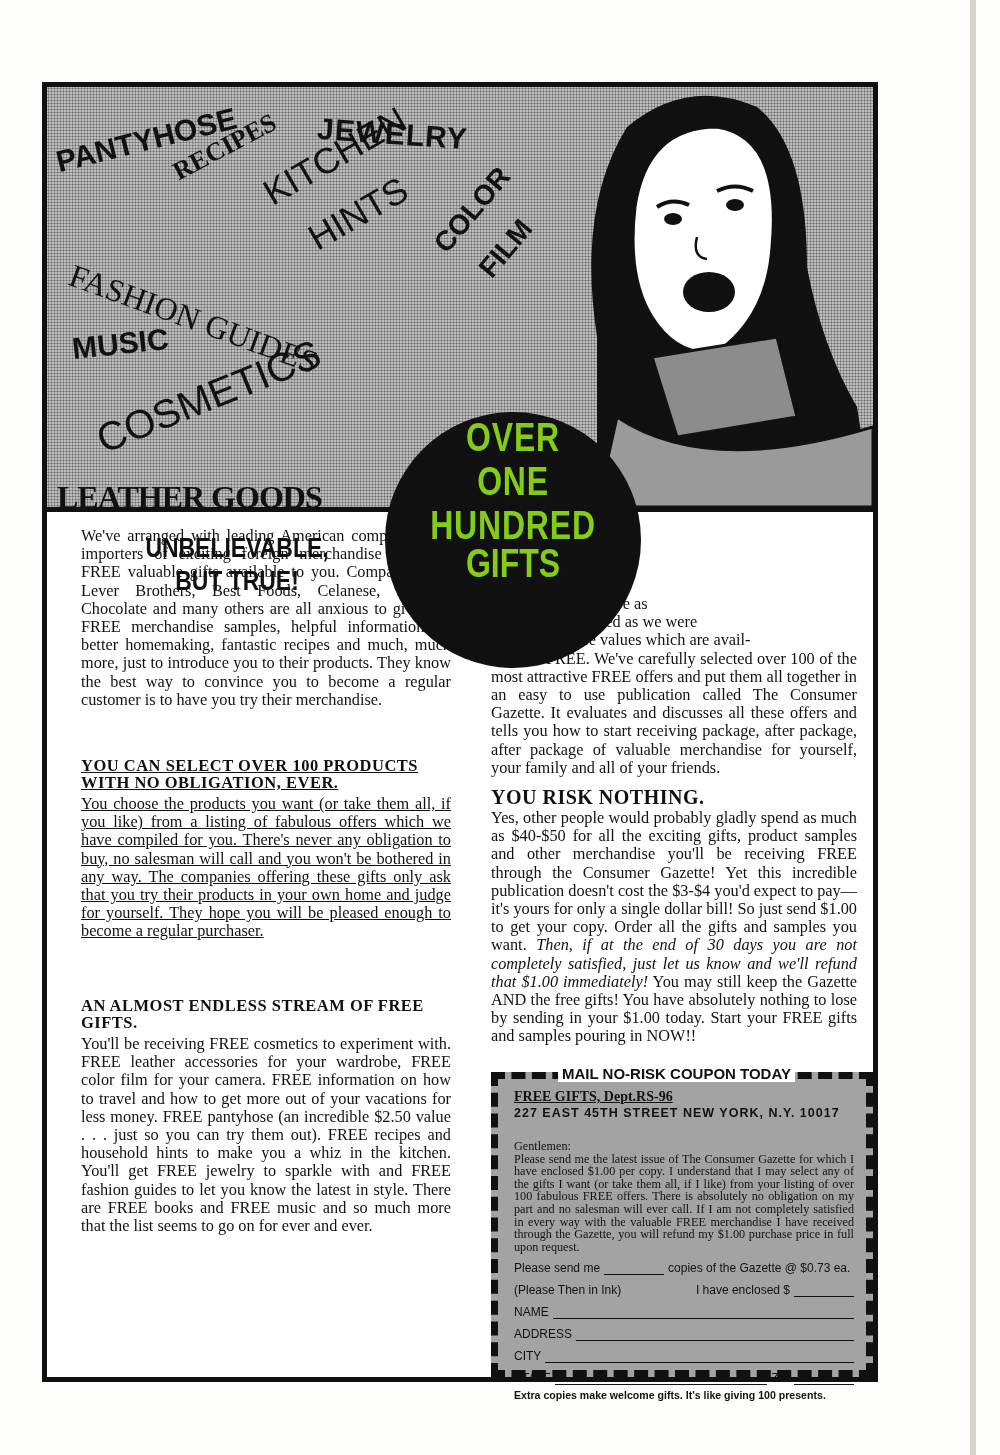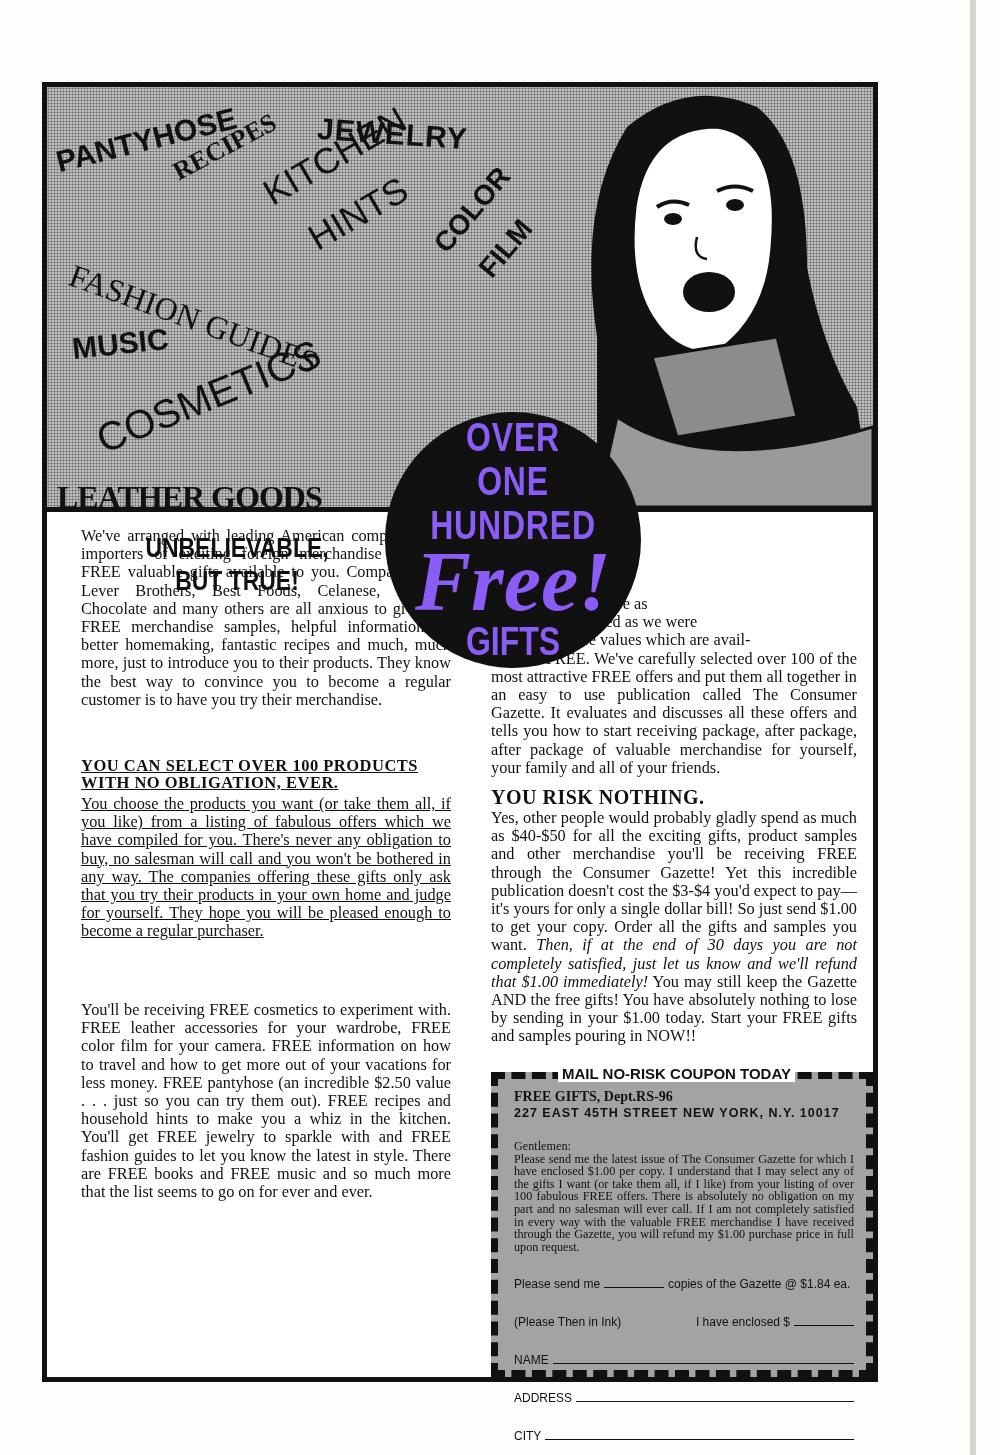--- a/index.html
+++ b/index.html
@@ -14,39 +14,39 @@
   .w-recipes{left:135px;top:70px;font:bold 26px "Liberation Serif",serif;transform:rotate(-28deg);transform-origin:left bottom;}
   .w-kitchen{left:230px;top:85px;font:36px "Liberation Sans",sans-serif;transform:rotate(-30deg);transform-origin:left bottom;}
   .w-hints{left:275px;top:130px;font:36px "Liberation Sans",sans-serif;transform:rotate(-30deg);transform-origin:left bottom;}
   .w-fashion{left:30px;top:170px;font:32px "Liberation Serif",serif;transform:rotate(20deg);transform-origin:left top;}
   .w-color{left:405px;top:140px;font:bold 28px "Liberation Sans",sans-serif;transform:rotate(-50deg);transform-origin:left bottom;}
   .w-film{left:450px;top:165px;font:bold 28px "Liberation Sans",sans-serif;transform:rotate(-50deg);transform-origin:left bottom;}
   .w-music{left:25px;top:240px;font:bold 30px "Liberation Sans",sans-serif;transform:rotate(-6deg);}
   .w-cosmetics{left:60px;top:330px;font:40px "Liberation Sans",sans-serif;transform:rotate(-22deg);transform-origin:left bottom;}
   .w-leather{left:10px;top:392px;font:bold 32px "Liberation Serif",serif;letter-spacing:-1px;}
   .woman{position:absolute;left:510px;top:0;width:316px;height:420px;}
-  .badge{position:absolute;left:338px;top:325px;width:256px;height:256px;border-radius:50%;background:#111;z-index:5;text-align:center;color:#8b5cf6;}
+  .badge{position:absolute;left:338px;top:325px;width:256px;height:256px;border-radius:50%;background:#111;z-index:5;text-align:center;color:#84cc16;}
   .badge .over{font:bold 40px "Liberation Sans",sans-serif;line-height:38px;margin-top:6px;transform:scaleX(.8);letter-spacing:1px;}
   .badge .free{font:italic bold 84px "Liberation Serif",serif;line-height:80px;margin-top:-2px;}
   .badge .gifts{font:bold 40px "Liberation Sans",sans-serif;line-height:38px;transform:scaleX(.8);}
   .headline-left{position:absolute;left:80px;top:445px;width:220px;text-align:center;font:bold 27px "Liberation Sans",sans-serif;line-height:33px;transform:scaleX(.85);}
   .headline-right{position:absolute;left:640px;top:445px;width:166px;text-align:right;font:bold 19px "Liberation Serif",serif;line-height:21px;}
   .body{font-size:16.3px;line-height:18.2px;text-align:justify;}
   .col-left{position:absolute;left:34px;width:370px;}
   .col-right{position:absolute;left:444px;width:366px;}
   .intro-left{top:515px;}
   h3{margin:0;font:bold 16.5px "Liberation Serif",serif;line-height:17px;letter-spacing:.5px;}
   .sec-left-2{top:765px;}
   .sec-left-3{top:1005px;}
   .coupon{position:absolute;left:444px;top:985px;width:382px;height:305px;border-top:7px dashed #111;border-left:7px dashed #111;border-right:7px dashed #111;border-bottom:7px dashed #111;box-sizing:border-box;padding:4px 12px 0 16px;background:#a3a3a3;}
   .coupon-head{position:absolute;top:-14px;left:60px;background:#fff;padding:0 4px;font:bold 15px "Liberation Sans",sans-serif;}
-  .c-dept{font:bold 14px "Liberation Serif",serif;margin-top:6px;}
+  .c-dept{font:bold 14px "Liberation Serif",serif;margin-top:6px;text-decoration:underline;}
   .c-addr{font:bold 12.5px "Liberation Sans",sans-serif;letter-spacing:1px;margin-top:1px;}
   .c-body{font-size:12.2px;line-height:12.6px;text-align:justify;margin-top:20px;}
-  .c-line{font:12px "Liberation Sans",sans-serif;margin-top:24px;display:flex;align-items:flex-start;gap:4px;}
+  .c-line{font:12px "Liberation Sans",sans-serif;margin-top:8px;display:flex;align-items:flex-end;gap:4px;}
   .fill{flex:1;border-bottom:1px solid #111;height:10px;}
   .short{flex:0 0 60px;}
   .c-foot{font:bold 11.5px "Liberation Sans",sans-serif;margin-top:4px;transform:scaleX(.92);transform-origin:left;}
 </style>
 </head>
 <body>
 
 <div class="page-edge"></div>
 
 <div class="frame">
@@ -74,38 +74,38 @@
       <ellipse cx="152" cy="205" rx="26" ry="20" fill="#111"></ellipse>
       <path d="M95 270 L220 250 L240 330 L120 350 Z" fill="#8c8c8c" stroke="#111" stroke-width="3"></path>
       <path d="M60 330 Q150 390 316 340 L316 420 L40 420 Z" fill="#9a9a9a" stroke="#111" stroke-width="3"></path>
     </svg>
   </div>
 
   <div class="badge">
     <div class="over">OVER</div>
     <div class="over">ONE</div>
     <div class="over">HUNDRED</div>
-    <div class="free">Free!</div>
     <div class="gifts">GIFTS</div>
   </div>
 
   <div class="headline-left">
     <div>UNBELIEVABLE,</div>
     <div>BUT TRUE!</div>
   </div>
 
 
   <div class="col-left body intro-left" style="top:440px;">We've arranged with leading American companies and importers of exciting foreign merchandise to make FREE valuable gifts available to you. Companies like Lever Brothers, Best Foods, Celanese, Hershey Chocolate and many others are all anxious to give you FREE merchandise samples, helpful information on better homemaking, fantastic recipes and much, much more, just to introduce you to their products. They know the best way to convince you to become a regular customer is to have you try their merchandise.</div>
 
   <div class="col-left sec-left-2" style="top:670px;text-decoration:underline;">
     <h3>YOU CAN SELECT OVER 100 PRODUCTS WITH NO OBLIGATION, EVER.</h3>
     <div class="body" style="margin-top:4px;">You choose the products you want (or take them all, if you like) from a listing of fabulous offers which we have compiled for you. There's never any obligation to buy, no salesman will call and you won't be bothered in any way. The companies offering these gifts only ask that you try their products in your own home and judge for yourself. They hope you will be pleased enough to become a regular purchaser.</div>
   </div>
 
   <div class="col-left sec-left-3" style="top:910px;">
+    <h3>AN ALMOST ENDLESS STREAM OF FREE GIFTS.</h3>
     <div class="body" style="margin-top:4px;">You'll be receiving FREE cosmetics to experiment with. FREE leather accessories for your wardrobe, FREE color film for your camera. FREE information on how to travel and how to get more out of your vacations for less money. FREE pantyhose (an incredible $2.50 value . . . just so you can try them out). FREE recipes and household hints to make you a whiz in the kitchen. You'll get FREE jewelry to sparkle with and FREE fashion guides to let you know the latest in style. There are FREE books and FREE music and so much more that the list seems to go on for ever and ever.</div>
   </div>
 
   <div class="col-right body" style="top:508px;">
     <div class="l1">We know you will be as</div>
     <div class="l2">pleasantly surprised as we were</div>
     <div class="l3">at the incredible values which are avail-</div>
     <div>able for FREE. We've carefully selected over 100 of the most attractive FREE offers and put them all together in an easy to use publication called The Consumer Gazette. It evaluates and discusses all these offers and tells you how to start receiving package, after package, after package of valuable merchandise for yourself, your family and all of your friends.</div>
   </div>
 
@@ -116,21 +116,21 @@
 
   <div class="coupon">
     <div class="coupon-head">MAIL NO-RISK COUPON TODAY</div>
     <div class="c-dept">FREE GIFTS, Dept.RS-96</div>
     <div class="c-addr">227 EAST 45TH STREET NEW YORK, N.Y. 10017</div>
     <div class="c-body">Gentlemen:</div>
     <div class="c-body" style="margin-top:0;">Please send me the latest issue of The Consumer Gazette for which I have enclosed $1.00 per copy. I understand that I may select any of the gifts I want (or take them all, if I like) from your listing of over 100 fabulous FREE offers. There is absolutely no obligation on my part and no salesman will ever call. If I am not completely satisfied in every way with the valuable FREE merchandise I have received through the Gazette, you will refund my $1.00 purchase price in full upon request.</div>
     <div class="c-line">
       <span>Please send me</span>
       <span class="fill short"></span>
-      <span>copies of the Gazette @ $1.84 ea.</span>
+      <span>copies of the Gazette @ $0.73 ea.</span>
     </div>
     <div class="c-line">
       <span>(Please Then in Ink)</span>
       <span style="flex:1"></span>
       <span>I have enclosed $</span>
       <span class="fill short"></span>
     </div>
     <div class="c-line">
       <span>NAME</span>
       <span class="fill"></span>

